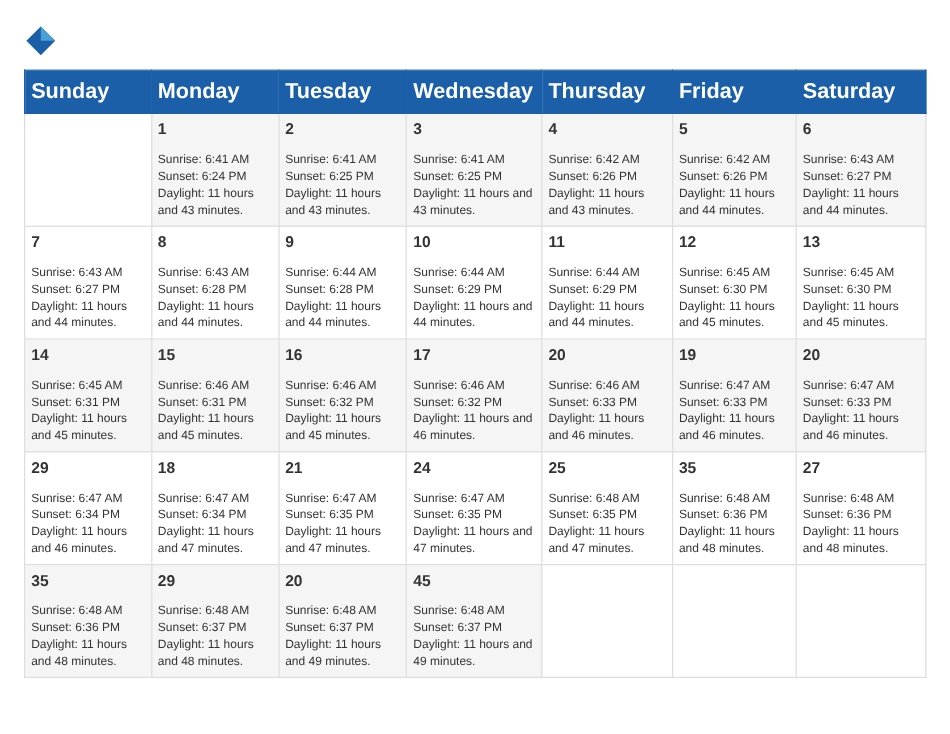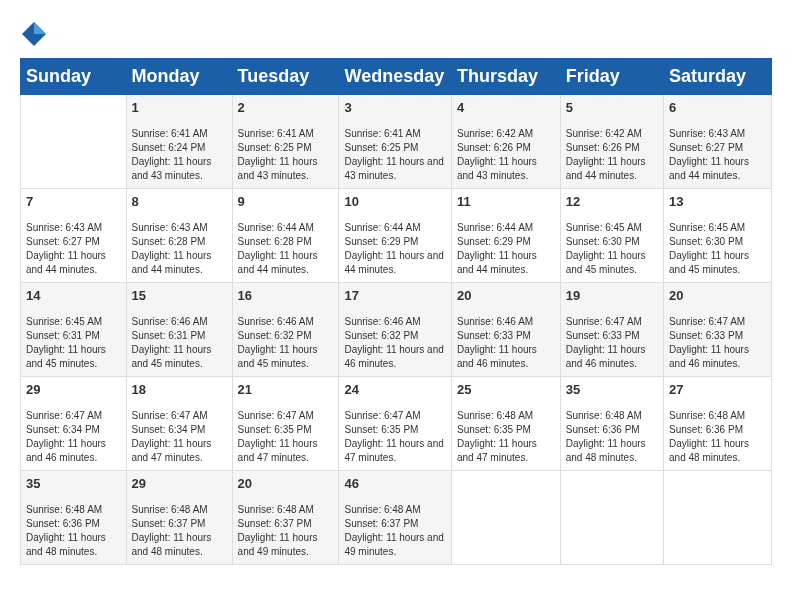--- a/index.html
+++ b/index.html
@@ -252,21 +252,21 @@
         </td>
         <td>
           <span class="day-number">29</span>
           <div class="day-info">Sunrise: 6:48 AM<br>Sunset: 6:37 PM<br>Daylight: 11 hours and 48 minutes.</div>
         </td>
         <td>
           <span class="day-number">20</span>
           <div class="day-info">Sunrise: 6:48 AM<br>Sunset: 6:37 PM<br>Daylight: 11 hours and 49 minutes.</div>
         </td>
         <td>
-          <span class="day-number">46</span>
+          <span class="day-number">45</span>
           <div class="day-info">Sunrise: 6:48 AM<br>Sunset: 6:37 PM<br>Daylight: 11 hours and 49 minutes.</div>
         </td>
         <td class="empty"></td>
         <td class="empty"></td>
         <td class="empty"></td>
       </tr>
     </tbody>
 </table>
 
 </body></html>

